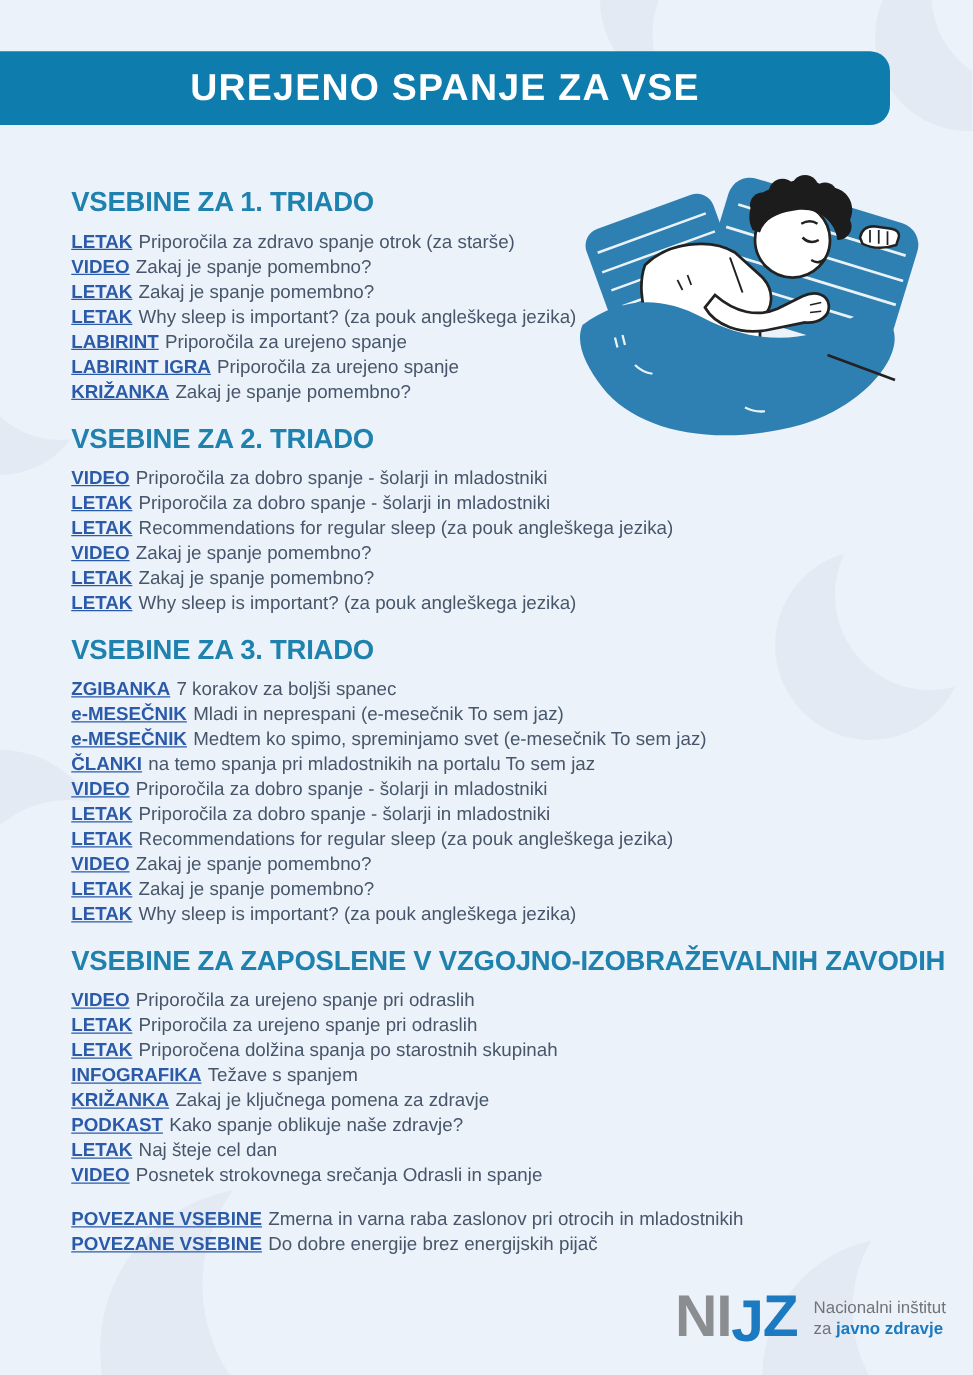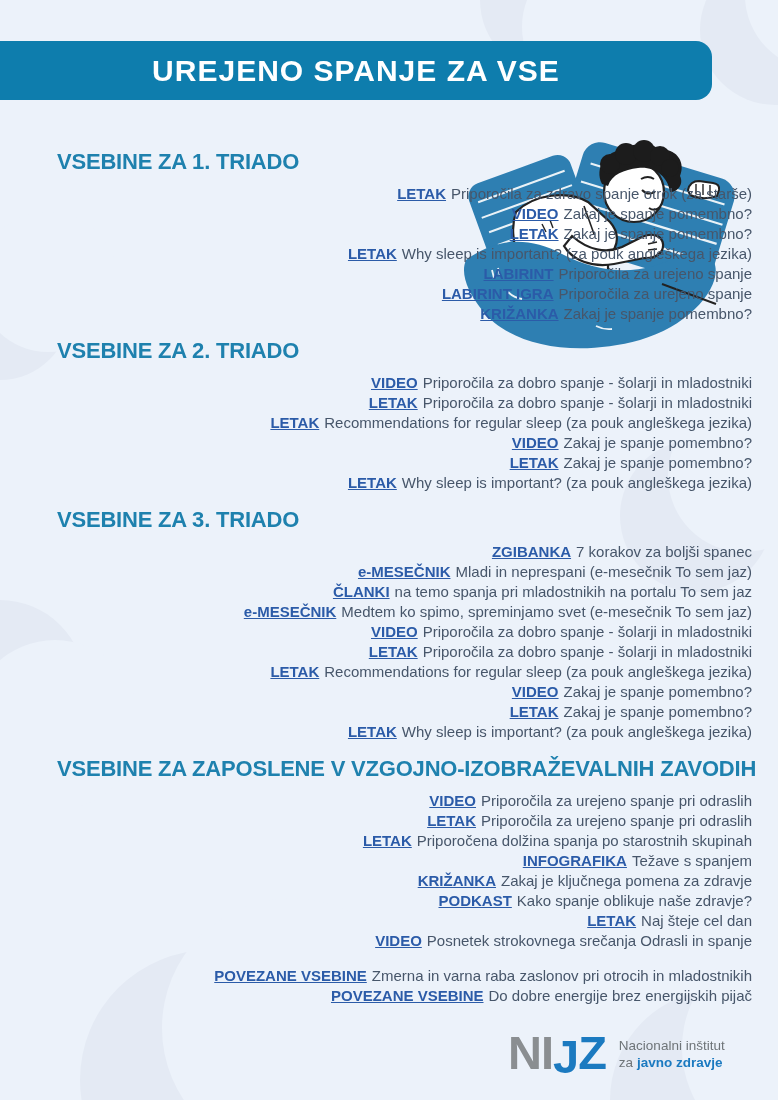--- a/index.html
+++ b/index.html
@@ -15,31 +15,31 @@
   .banner { position:absolute; left:0; top:41px; width:712px; height:59px;
             background:#0e7dad; border-radius:0 16px 16px 0;
             display:flex; align-items:center; justify-content:center; z-index:3; }
   .banner h1 { margin:0; color:#ffffff; font-size:30px; font-weight:bold; letter-spacing:1px; white-space:nowrap;text-align:right; }
 
   
   .content { position:absolute; left:57px; top:150px; width:695px; z-index:2; }
   section h2 { font-size:22px; line-height:24px; font-weight:bold; color:#1e81ae;
                margin:0 0 10px 0; letter-spacing:-0.2px; white-space:nowrap; }
   ul.items { list-style:none; margin:0 0 15px 0; padding:0; }
-  ul.items li { font-size:15px; line-height:20px; color:#47566a; white-space:nowrap;text-align:right; }
+  ul.items li { font-size:15px; line-height:20px; color:#47566a; white-space:nowrap; }
   .res-label { color:#2b5ba8; font-weight:bold; text-decoration:underline; margin-right:5px; }
   .res-text { color:#47566a; }
   .related { margin-top:28px; }
   .related li { line-height:21px; }
 
   
   .illustration { position:absolute; left:456px; top:140px; width:320px; height:215px; z-index:1; }
 
   
-  .logo { position:absolute; left:508px; top:1030px; display:flex; align-items:flex-start; gap:13px; z-index:2; }
+  .logo { position:absolute; left:540px; top:1030px; display:flex; align-items:flex-start; gap:13px; z-index:2; }
   .logo-acronym { font-size:47px; font-weight:bold; line-height:46px; letter-spacing:-1px; }
   .acr-gray { color:#8a8e91; }
   .acr-blue { color:#1b7ac0; }
   .acr-j { display:inline-block; transform:translateY(4px); }
   .logo-text { font-size:13.5px; line-height:17px; color:#6e7478; padding-top:7px; }
   .logo-highlight { color:#1b7ac0; font-weight:bold; }
 </style>
 </head>
 <body>
 
@@ -155,23 +155,23 @@
 </ul>
   </section>
 
   <section>
     <h2>VSEBINE ZA 3. TRIADO</h2>
     <ul class="items">
   <li><span class="res-label">ZGIBANKA</span><span class="res-text">7 korakov za boljši spanec</span></li>
 
   <li><span class="res-label">e-MESEČNIK</span><span class="res-text">Mladi in neprespani (e-mesečnik To sem jaz)</span></li>
 
+  <li><span class="res-label">e-MESEČNIK</span><span class="res-text">Medtem ko spimo, spreminjamo svet (e-mesečnik To sem jaz)</span></li>
+
   <li><span class="res-label">ČLANKI</span><span class="res-text">na temo spanja pri mladostnikih na portalu To sem jaz</span></li>
-
-  <li><span class="res-label">e-MESEČNIK</span><span class="res-text">Medtem ko spimo, spreminjamo svet (e-mesečnik To sem jaz)</span></li>
 
   <li><span class="res-label">VIDEO</span><span class="res-text">Priporočila za dobro spanje - šolarji in mladostniki</span></li>
 
   <li><span class="res-label">LETAK</span><span class="res-text">Priporočila za dobro spanje - šolarji in mladostniki</span></li>
 
   <li><span class="res-label">LETAK</span><span class="res-text">Recommendations for regular sleep (za pouk angleškega jezika)</span></li>
 
   <li><span class="res-label">VIDEO</span><span class="res-text">Zakaj je spanje pomembno?</span></li>
 
   <li><span class="res-label">LETAK</span><span class="res-text">Zakaj je spanje pomembno?</span></li>

